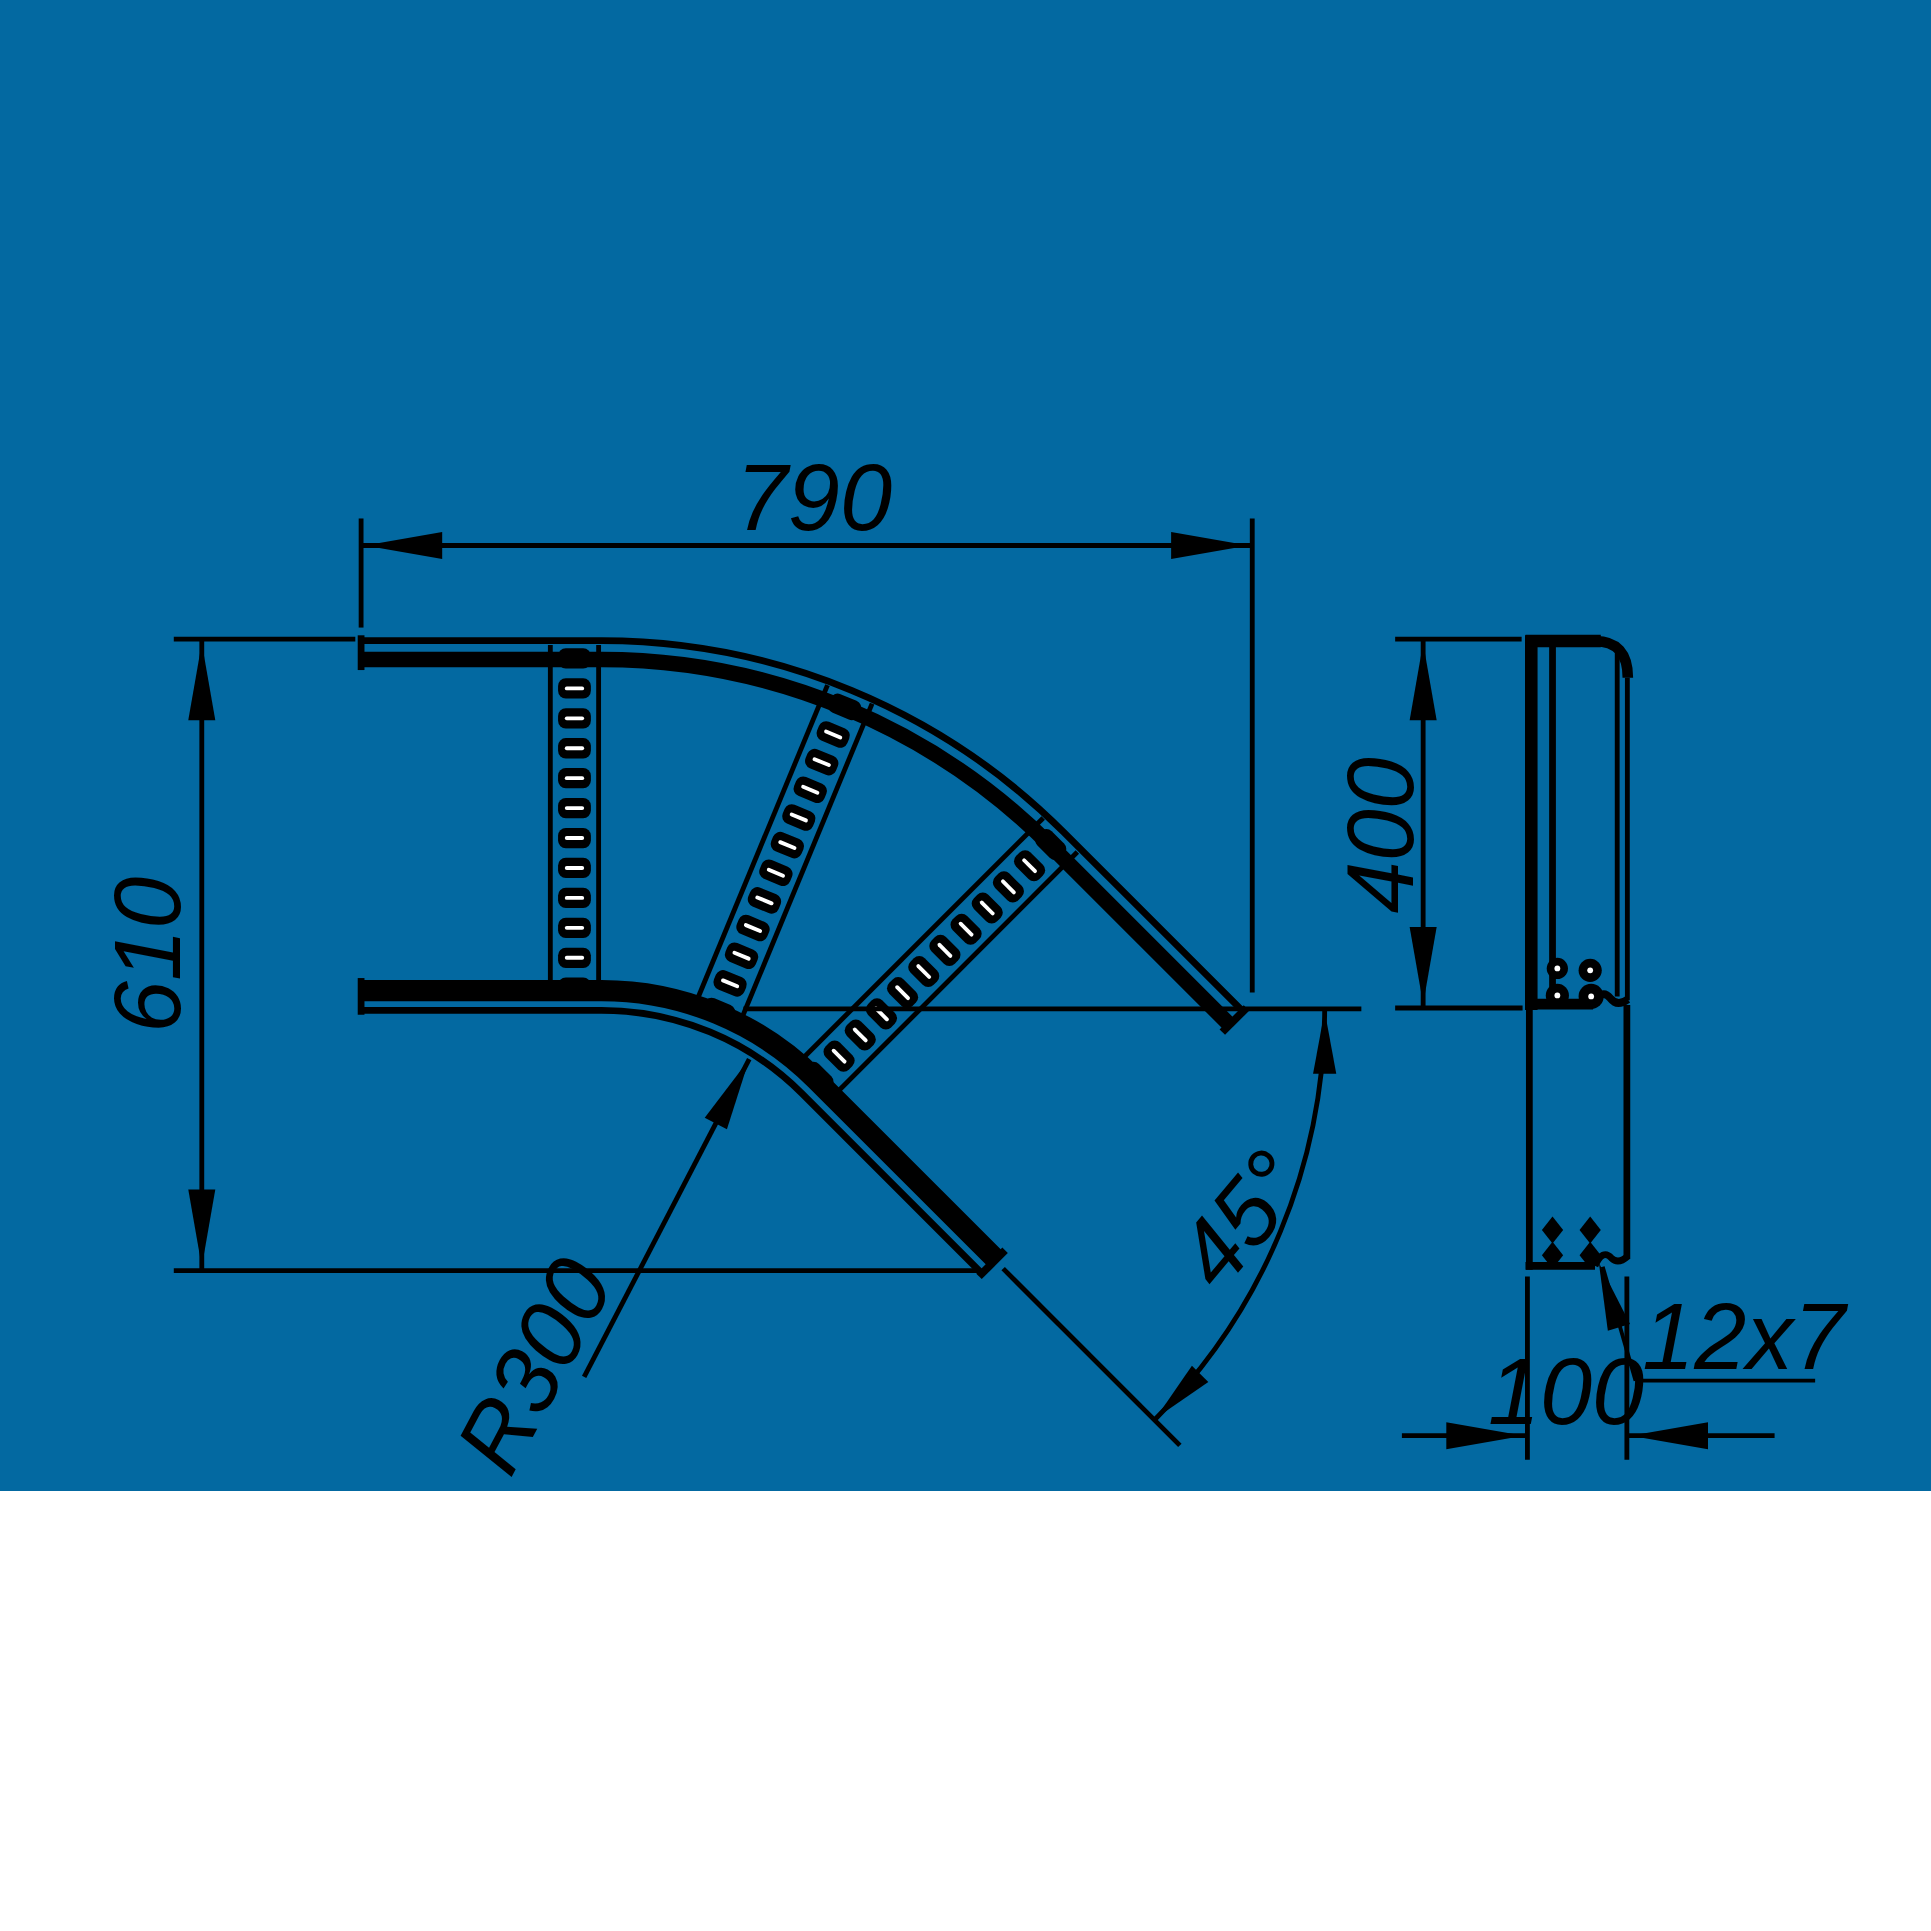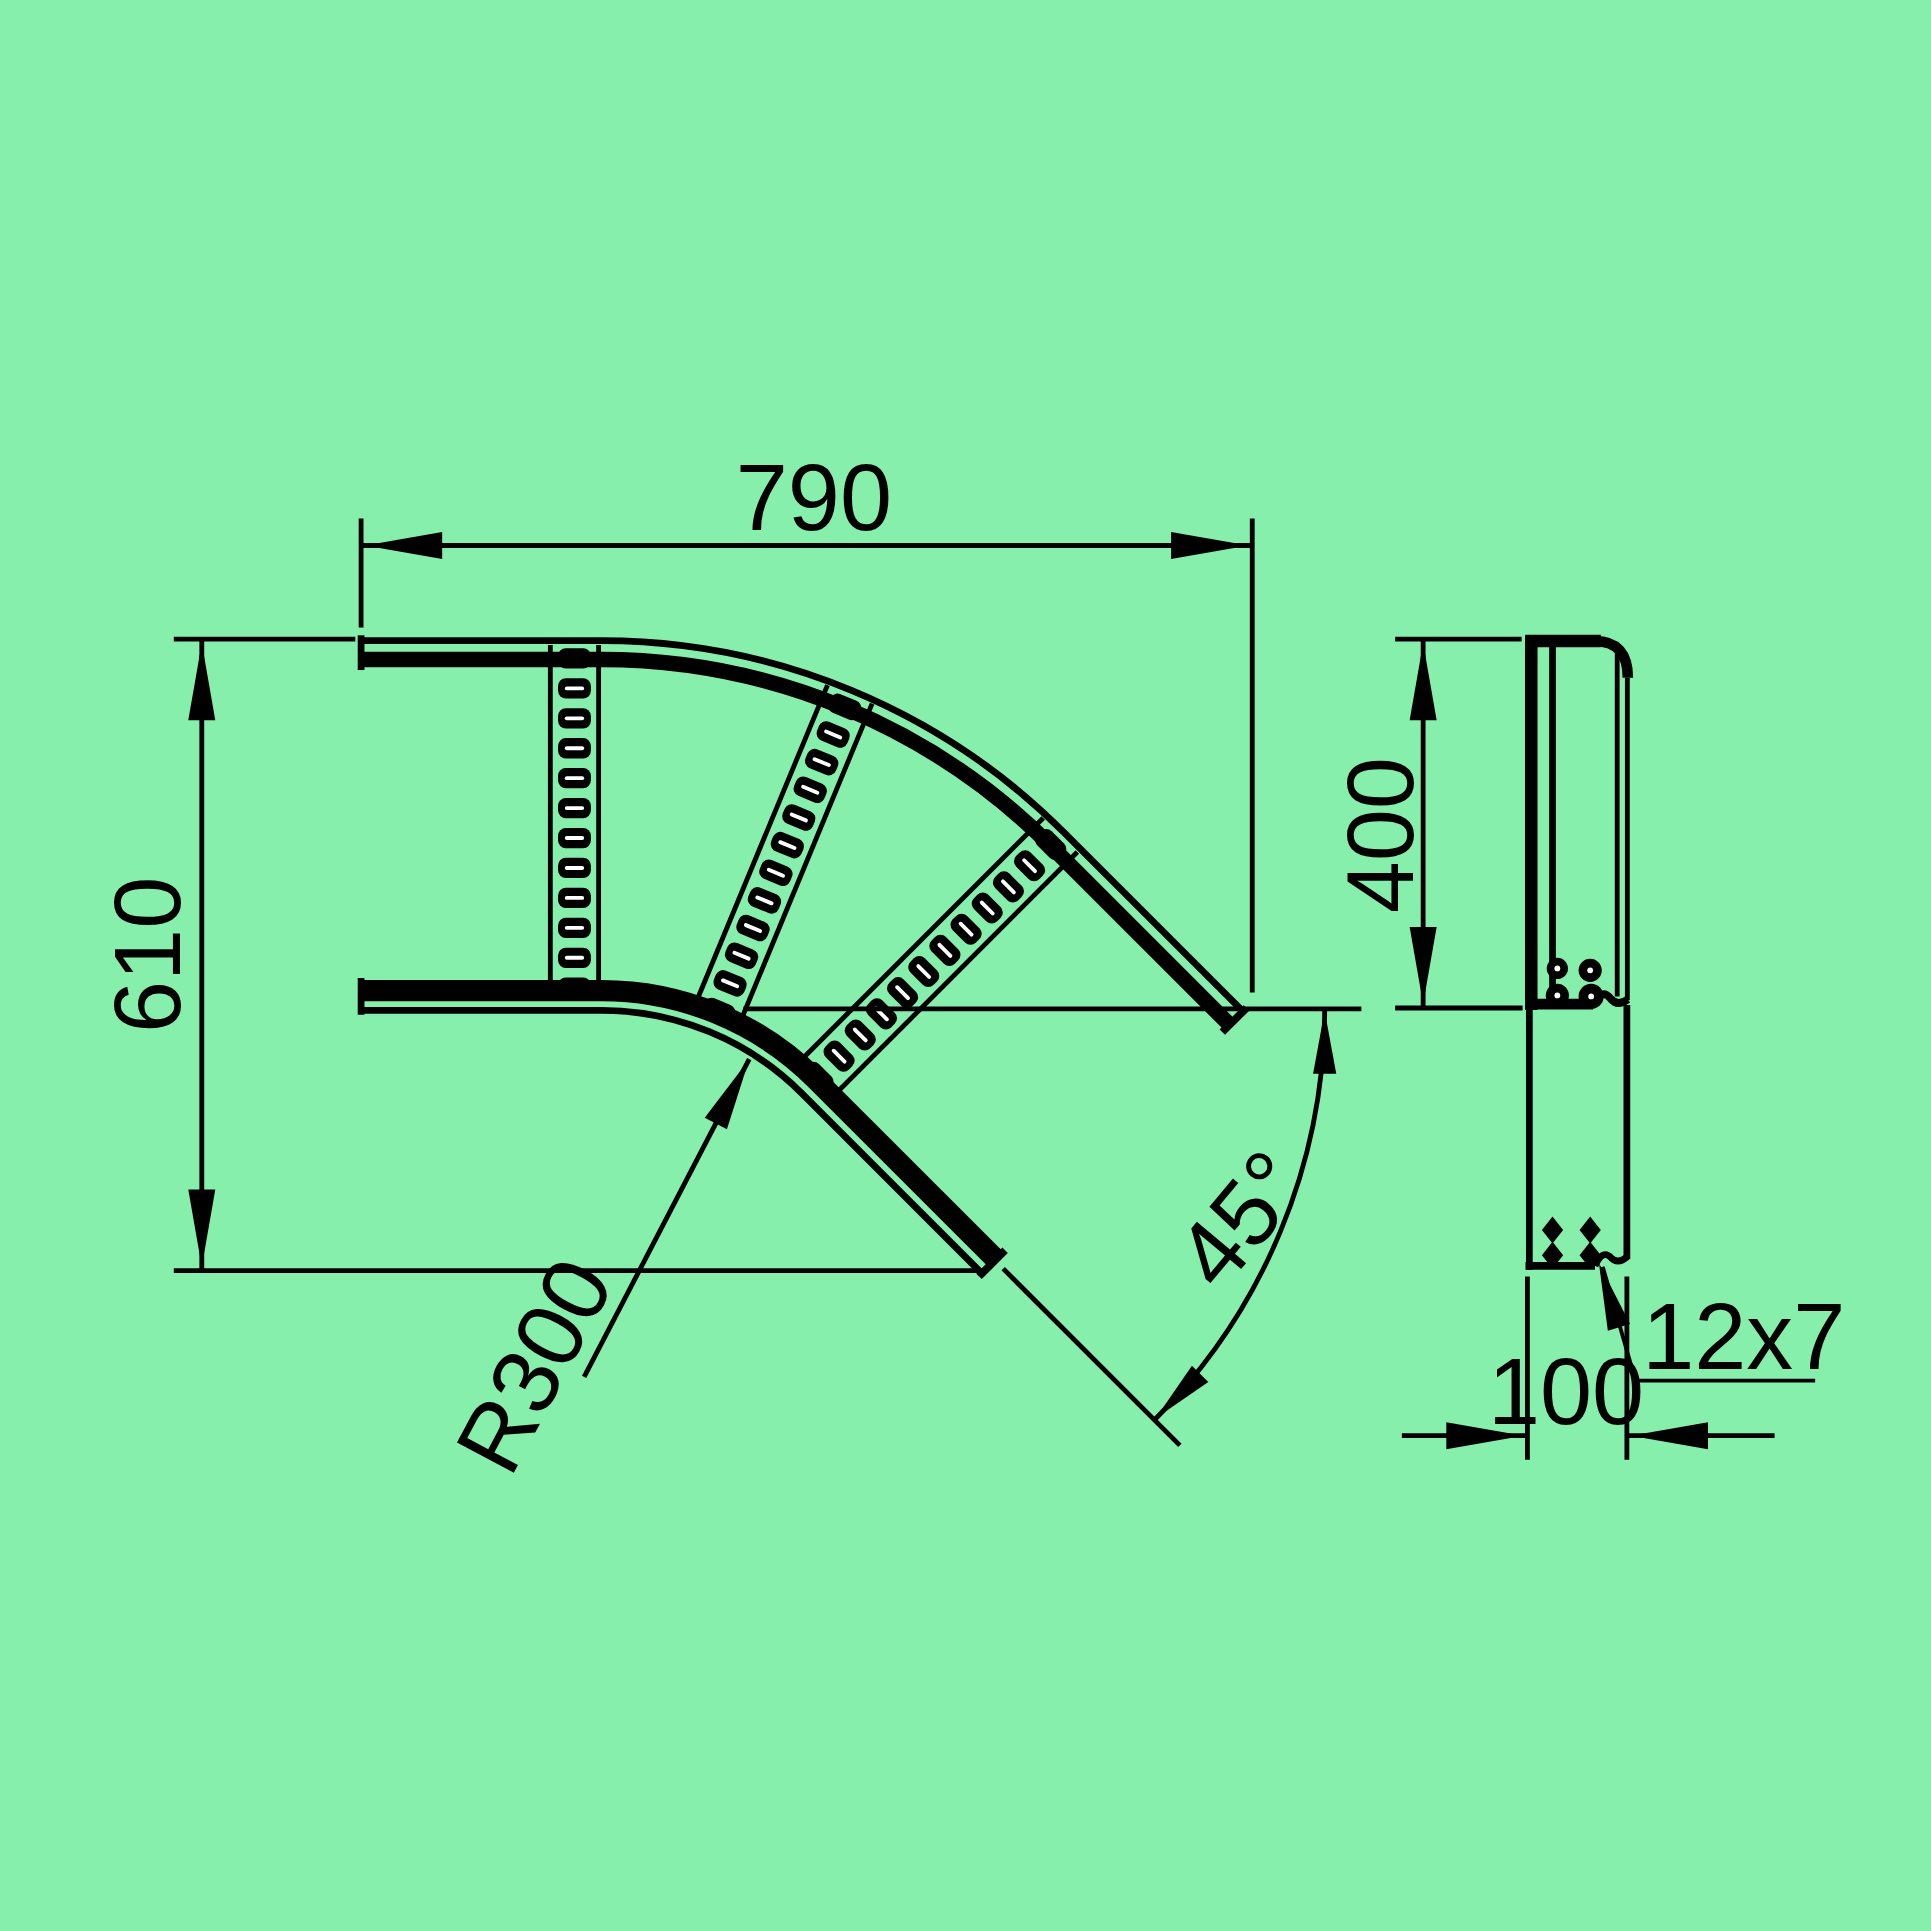--- a/index.html
+++ b/index.html
@@ -1,18 +1,18 @@
 <!DOCTYPE html>
 <html><head>
 <meta charset="utf-8">
 <style>
   html, body { margin: 0; padding: 0; background: #ffffff; }
   .sheet {
-    width: 1931px; height: 1931px; background: #86efac;
-    position: relative; overflow: hidden;
+    width: 1931px; height: 1491px; background: #0369a1;
+    position: relative; overflow: hidden; font-style: italic;
   }
   svg { display: block; }
   text {
     font-family: "Liberation Sans", sans-serif;
     font-size: 97px;
     fill: #000000;
   }
   .ln { stroke: #000000; fill: none; }
   .fl { fill: #000000; stroke: none; }
   .wh { fill: #ffffff; stroke: none; }

